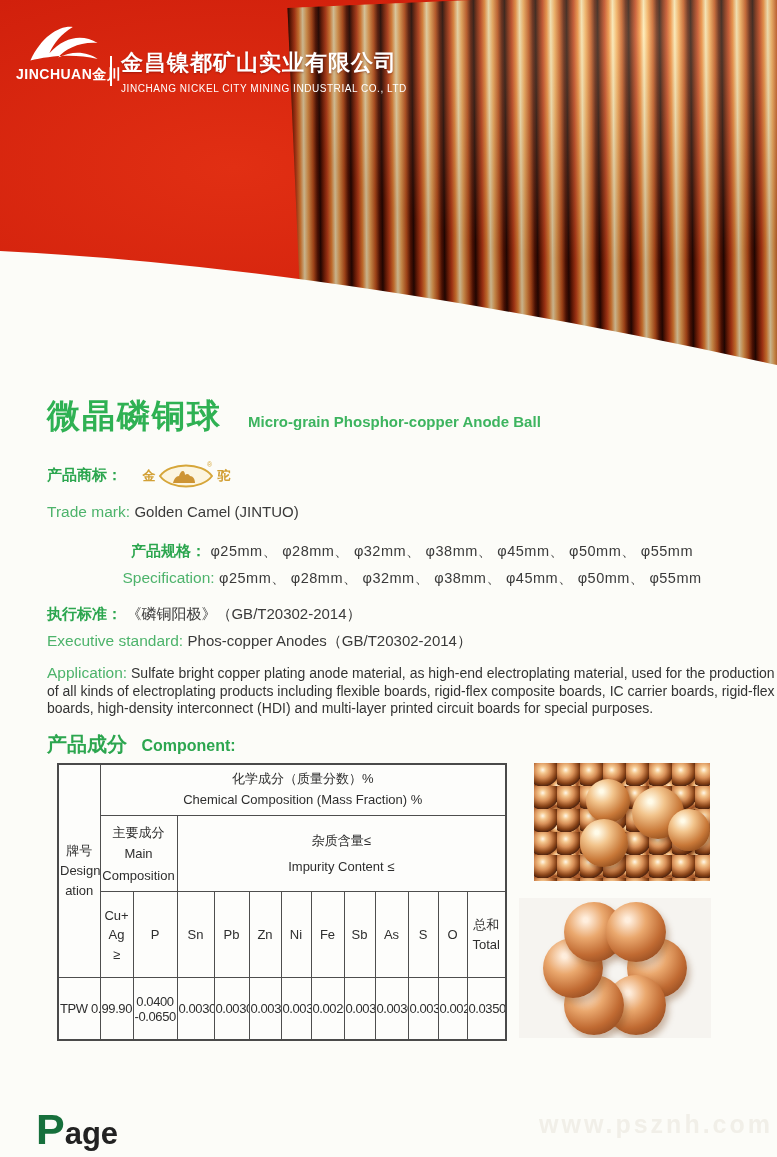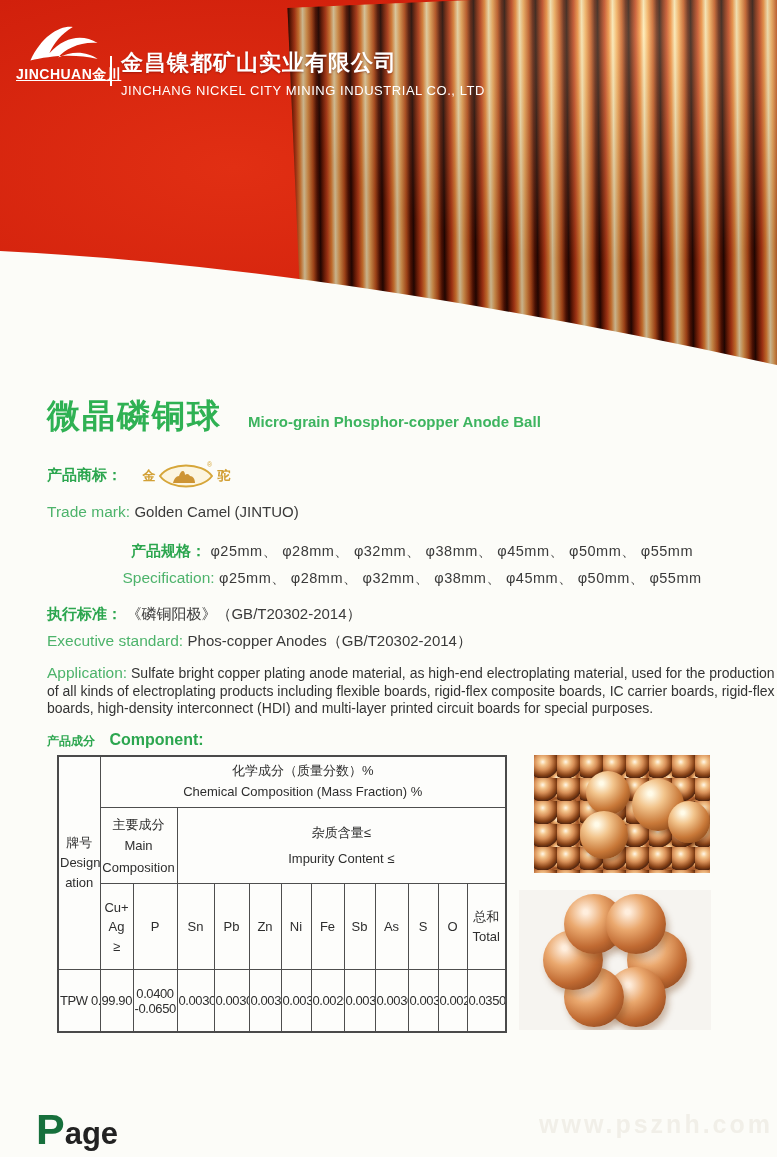--- a/index.html
+++ b/index.html
@@ -13,26 +13,26 @@
         background:repeating-linear-gradient(92deg,
           #1f0602 0px,#6e1d06 3px,#c2411a 7px,#ef8c3a 11px,#fdedba 15px,
           #f5ae5c 19px,#c2551e 24px,#551505 28px,#1f0602 31px);
         transform:rotate(-2.5deg);transform-origin:top right;}
   .wires:after{content:"";position:absolute;inset:0;
         background:radial-gradient(90% 70% at 70% 10%, rgba(255,240,200,.25), rgba(40,5,0,.25) 80%);}
   .sweep{position:absolute;left:0;bottom:-1px;width:777px;height:372px;display:block;}
   .brand{position:absolute;left:0;top:0;width:100%;z-index:5;}
   .logo-block{position:absolute;left:16px;top:24px;width:96px;text-align:center;}
   .logo-icon{width:74px;height:38px;display:block;margin:0 auto;}
-  .logo-text{color:#fff;font-weight:bold;font-size:14px;letter-spacing:.5px;margin-top:4px;white-space:nowrap;text-decoration:underline;}
+  .logo-text{color:#fff;font-weight:bold;font-size:14px;letter-spacing:.5px;margin-top:4px;white-space:nowrap;}
   .brand-divider{position:absolute;left:110px;top:56px;width:2px;height:30px;background:#fff;}
   .company{position:absolute;left:121px;top:48px;}
   .company-cn{color:#fff;font-weight:bold;font-size:22px;letter-spacing:1px;white-space:nowrap;
         text-shadow:0 1px 2px rgba(80,0,0,.4);}
-  .company-en{color:#fff;font-size:13px;letter-spacing:.55px;margin-top:5px;white-space:nowrap;}
+  .company-en{color:#fff;font-size:10px;letter-spacing:.55px;margin-top:5px;white-space:nowrap;}
 
   
   main{position:relative;}
   .title{margin:22px 0 0 47px;display:flex;align-items:baseline;gap:26px;}
   .title-cn{color:#2fb153;font-size:33px;font-weight:bold;letter-spacing:2px;}
   .title-en{color:#3db45f;font-size:15px;font-weight:bold;}
 
   .lbl-cn{color:#2ca64f;font-weight:bold;font-size:15px;}
   .lbl-en{color:#4db36b;font-size:15.5px;}
   .val,.body-text{color:#3a3a3a;font-size:15px;}
@@ -50,21 +50,21 @@
   .spec-vals{color:#3a3a3a;font-size:14.5px;letter-spacing:.5px;}
 
   .sec-standard{margin-top:17px;}
   .std-line2{margin-top:8px;}
 
   .sec-app{margin-top:13px;}
   .app-cn{color:#3a3a3a;font-size:15px;line-height:26px;margin:0;}
   .app-en{color:#333;font-size:14px;line-height:17.6px;margin:4px 0 0 0;}
 
   .sec-comp{margin-top:13px;}
-  .comp-heading .lbl-cn{font-size:12px;}
+  .comp-heading .lbl-cn{font-size:20px;}
   .comp-heading .comp-en{color:#2ca64f;font-weight:bold;font-size:16px;margin-left:10px;}
 
   
   .table-row{display:flex;margin-left:57px;margin-top:5px;}
   table.comp{border-collapse:collapse;table-layout:fixed;width:448px;border:2px solid #4a4a4a;background:#fdfdfb;}
   table.comp td{border:1px solid #4e4e4e;text-align:center;vertical-align:middle;
         color:#2e2e2e;padding:1px;font-size:13px;overflow:hidden;}
   .ml{white-space:pre-line;}
   .r1{height:52px;} .r2{height:76px;} .r3{height:86px;} .r4{height:62px;}
   td.chem div{line-height:1.6;}

